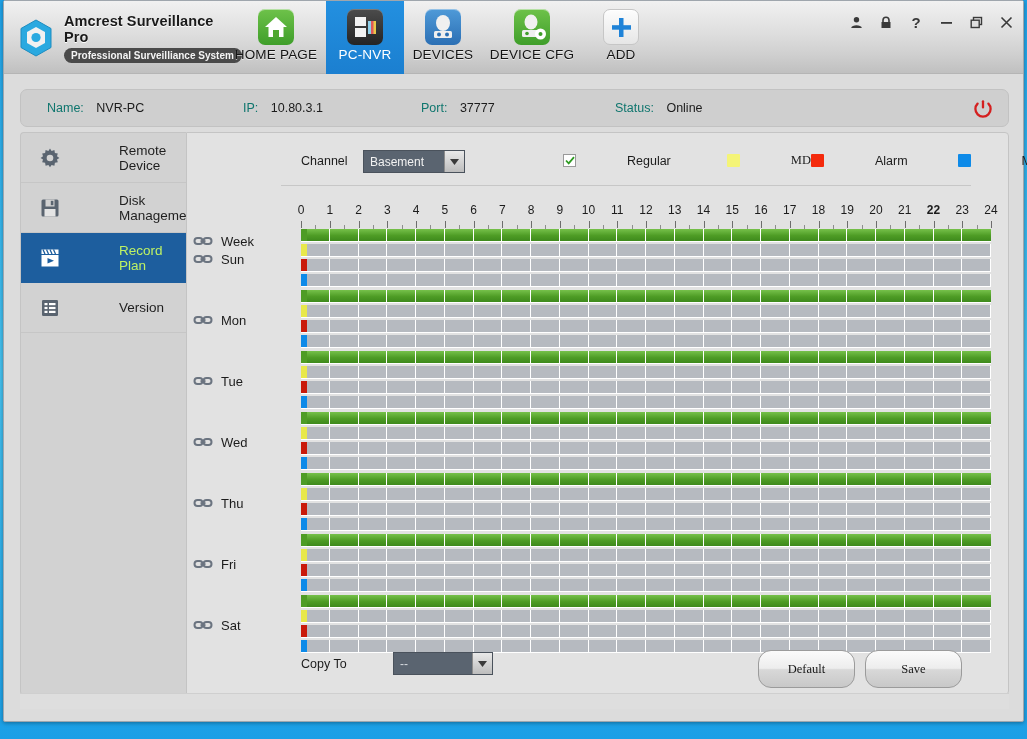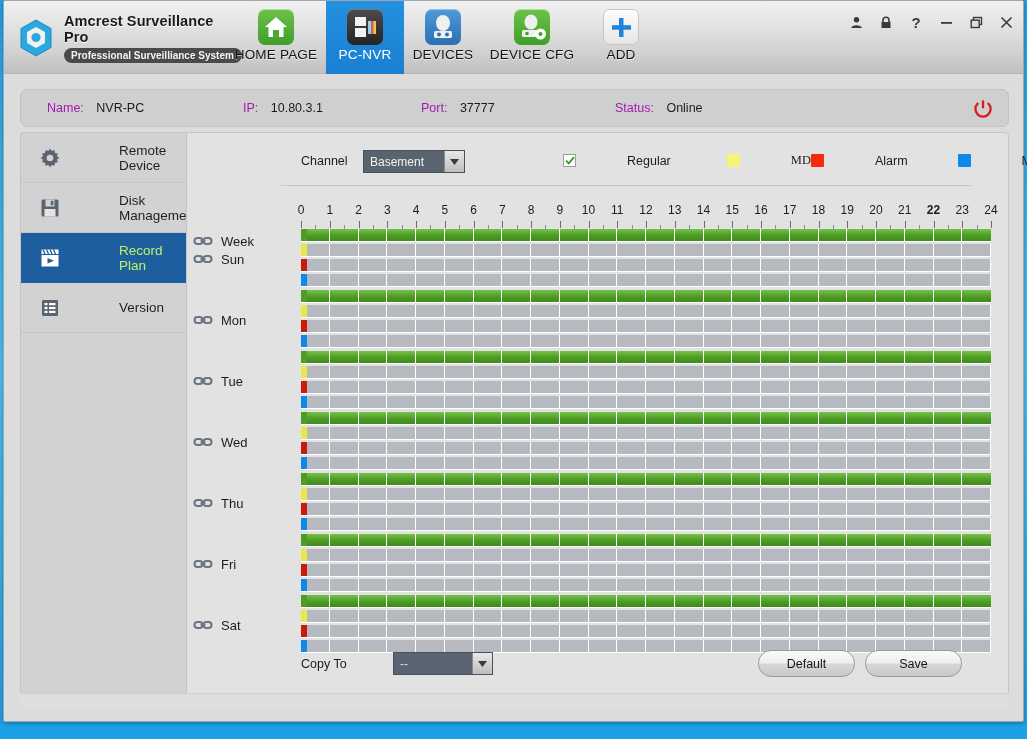--- a/index.html
+++ b/index.html
@@ -60,21 +60,21 @@
 
   .winctl { position: absolute; right: 10px; top: 14px; display: flex; align-items: center; gap: 16px; }
   .winctl > div { width: 14px; height: 14px; display:flex; align-items:center; justify-content:center; cursor: pointer; }
 
   
   .infobar {
     position: absolute; left: 16px; top: 88px; width: 989px; height: 38px;
     background: #cfcfcf; border-radius: 7px; border: 1px solid #c2c2c2;
     display: flex; align-items: center; font-size: 12.5px; color: #1c1c1c;
   }
-  .infobar .lbl { color: #a21caf; }
+  .infobar .lbl { color: #0f766e; }
   .if-name { position: absolute; left: 26px; }
   .if-ip   { position: absolute; left: 222px; }
   .if-port { position: absolute; left: 400px; }
   .if-stat { position: absolute; left: 594px; }
   .if-val  { margin-left: 9px; }
   .power { position: absolute; right: 14px; top: 8px; width: 22px; height: 22px; cursor: pointer; }
 
   
   .content { position: absolute; left: 16px; top: 131px; width: 989px; height: 563px; }
 
@@ -159,26 +159,26 @@
 
   
   .footer { position: absolute; left: 0; bottom: 12px; width: 823px; height: 34px; }
   .copyto-label { position: absolute; left: 114px; top: 9px; font-size: 12.5px; color: #1c1c1c; }
   .copyto-select {
     position: absolute; left: 206px; top: 4px; width: 100px; height: 23px;
     background: #5a6470; border: 1px solid #4a525c; display: flex; align-items: center; cursor: pointer;
   }
   .copyto-select .cs-text { color: #d8dce0; font-size: 12px; padding-left: 6px; }
   .btn {
-    position: absolute; top: 2px; width: 97px; height: 27px;
+    position: absolute; top: 2px; width: 97px; height: 38px;
     background: linear-gradient(180deg,#fbfbfb 0%, #ededed 48%, #d8d8d8 52%, #c8c8c8 100%);
     border: 1px solid #9b9b9b; border-radius: 13px;
     font-size: 12.5px; color: #161616; cursor: pointer;
     display: flex; align-items: center; justify-content: center;
-    font-family: Liberation Sans, sans-serif;
+    font-family: Liberation Serif, serif;
   }
   .btn-default { left: 571px; }
   .btn-save { left: 678px; }
 
   .statusstrip {
     position: absolute; left: 16px; bottom: 12px; width: 989px; height: 16px;
     background: #dedede; border-top: 1px solid #cfcfcf;
   }
 </style>
 </head>

